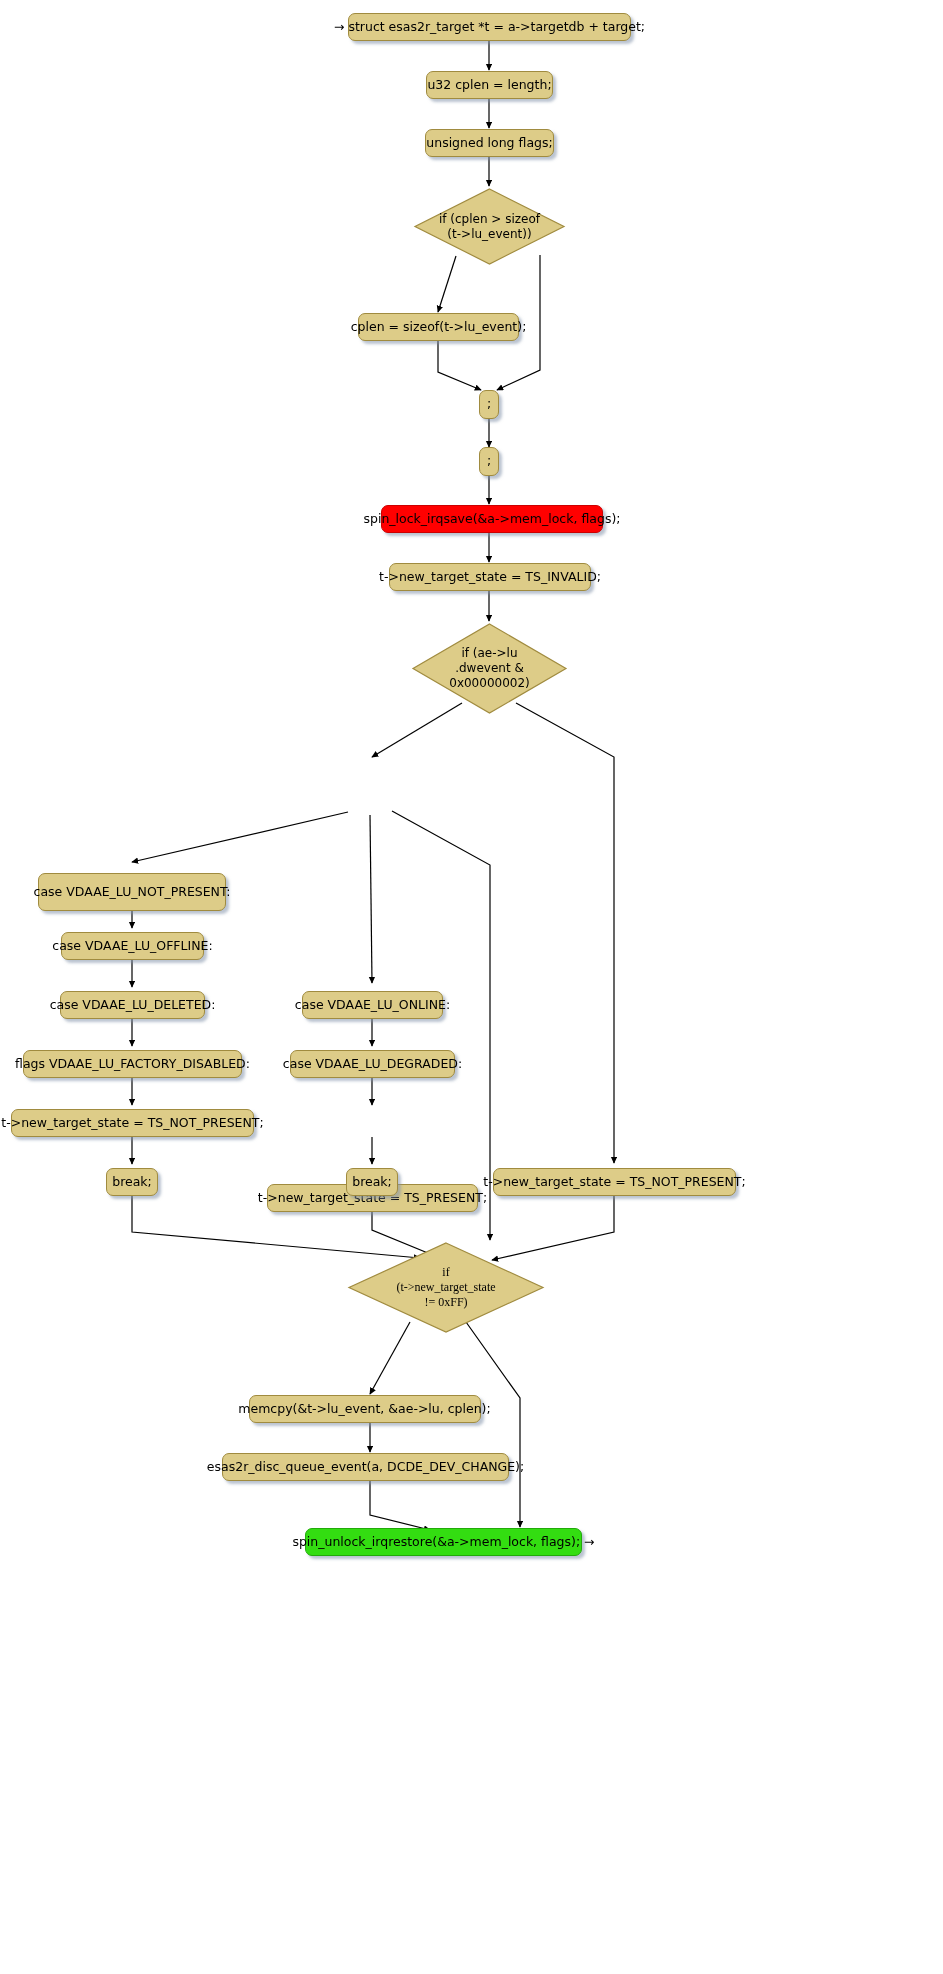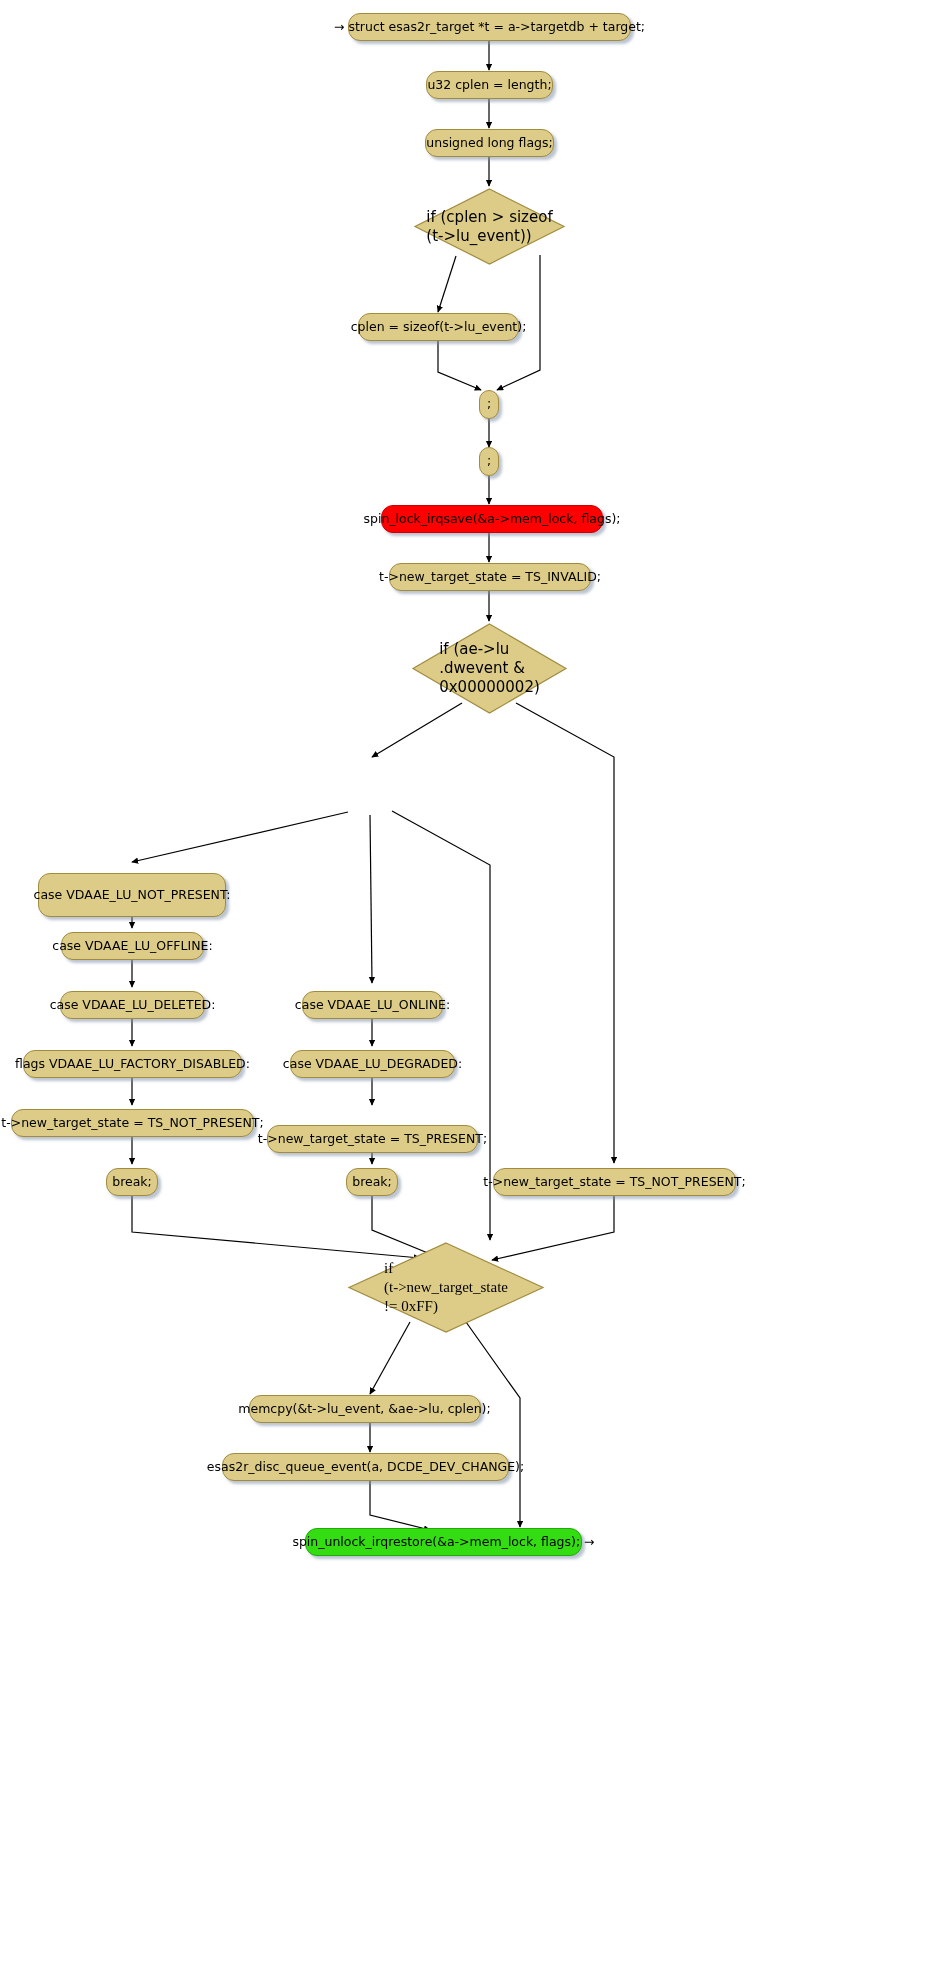--- a/index.html
+++ b/index.html
@@ -28,21 +28,21 @@
     box-sizing: border-box;
     display: flex;
     align-items: center;
     justify-content: center;
     text-align: center;
     white-space: pre;
     line-height: 1.15;
   }
   .rect {
     border: 1px solid #A08B3F;
-    border-radius: 12px;
+    border-radius: 7px;
     background: #DDCC88;
     color: #000000;
     font-size: 12.5px;
     box-shadow: 3px 3px 3px rgba(130,145,170,0.55);
     padding: 0 9px;
   }
   .rect.red {
     background: #FF0000;
     border: 1px solid #CC0000;
     color: #000000;
@@ -64,21 +64,22 @@
   }
   .diamond-label {
     position: absolute;
     left: 0;
     top: 0;
     width: 100%;
     height: 100%;
     display: flex;
     align-items: center;
     justify-content: center;
-    font-size: 15px;
+    text-align: center;
+    font-size: 12px;
     color: #000;
     line-height: 1.25;
     white-space: pre-line;
   }
 </style>
 </head>
 <body>
 
 <div id="canvas">
 
@@ -195,21 +196,21 @@
   <div class="diamond-wrap" style="left:409px; top:621px; width:161px; height:95px;">
     <svg class="diamond-shape" viewBox="0 0 161 95" preserveAspectRatio="none">
       <polygon points="80.5,3 157,47.5 80.5,92 4,47.5" fill="#DDCC88" stroke="#A08B3F" stroke-width="1.2"></polygon>
     </svg>
     <div class="diamond-label">if (ae-&gt;lu
 .dwevent &amp;
 0x00000002)</div>
   </div>
 
 
-  <div class="node rect" style="left:38px; top:873px; width:188px; height:44px;">
+  <div class="node rect" style="left:38px; top:873px; width:188px; height:38px;">
     <span>case VDAAE_LU_NOT_PRESENT:</span>
   </div>
 
   <div class="node rect" style="left:61px; top:932px; width:143px; height:28px;">
     <span>case VDAAE_LU_OFFLINE:</span>
   </div>
 
   <div class="node rect" style="left:60px; top:991px; width:145px; height:28px;">
     <span>case VDAAE_LU_DELETED:</span>
   </div>
@@ -227,21 +228,21 @@
   </div>
 
   <div class="node rect" style="left:302px; top:991px; width:141px; height:28px;">
     <span>case VDAAE_LU_ONLINE:</span>
   </div>
 
   <div class="node rect" style="left:290px; top:1050px; width:165px; height:28px;">
     <span>case VDAAE_LU_DEGRADED:</span>
   </div>
 
-  <div class="node rect" style="left:267px; top:1109px; width:211px; height:28px;margin-top:16px;">
+  <div class="node rect" style="left:267px; top:1168px; width:211px; height:28px;margin-top:16px;">
     <span>t-&gt;new_target_state = TS_PRESENT;</span>
   </div>
 
   <div class="node rect" style="left:346px; top:1168px; width:52px; height:28px;">
     <span>break;</span>
   </div>
 
   <div class="node rect" style="left:493px; top:1168px; width:243px; height:28px;">
     <span>t-&gt;new_target_state = TS_NOT_PRESENT;</span>
   </div>

